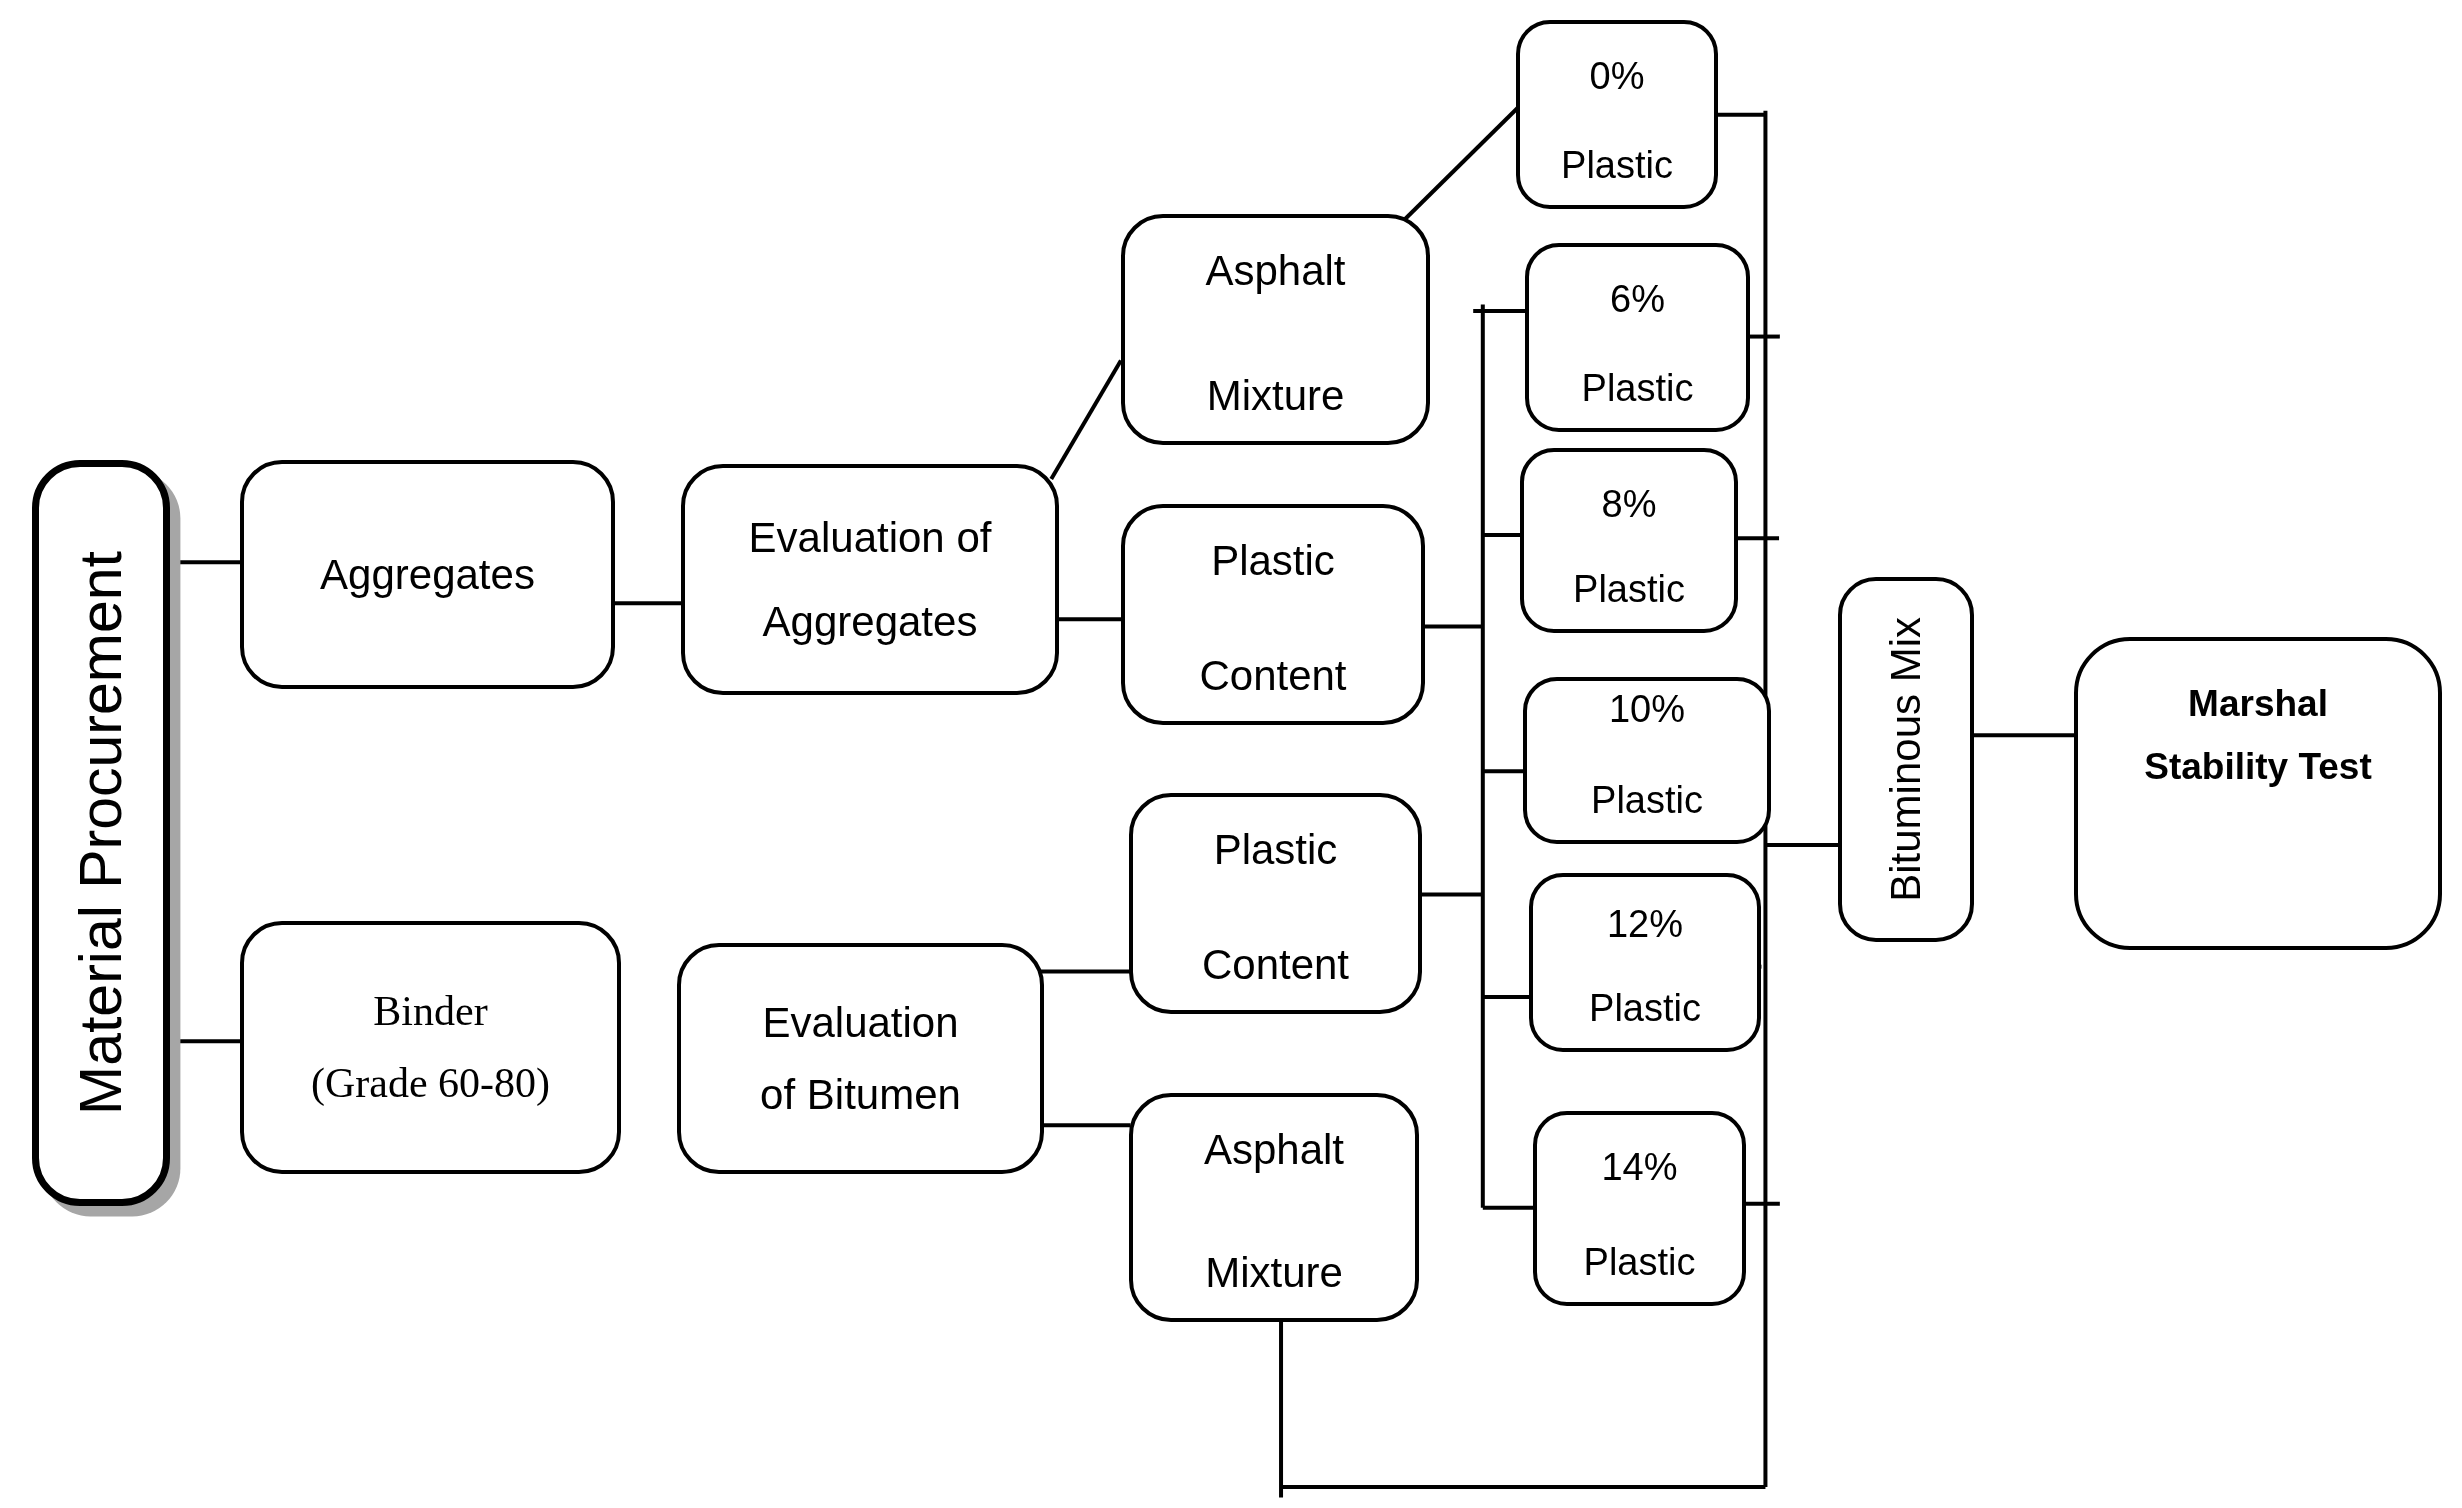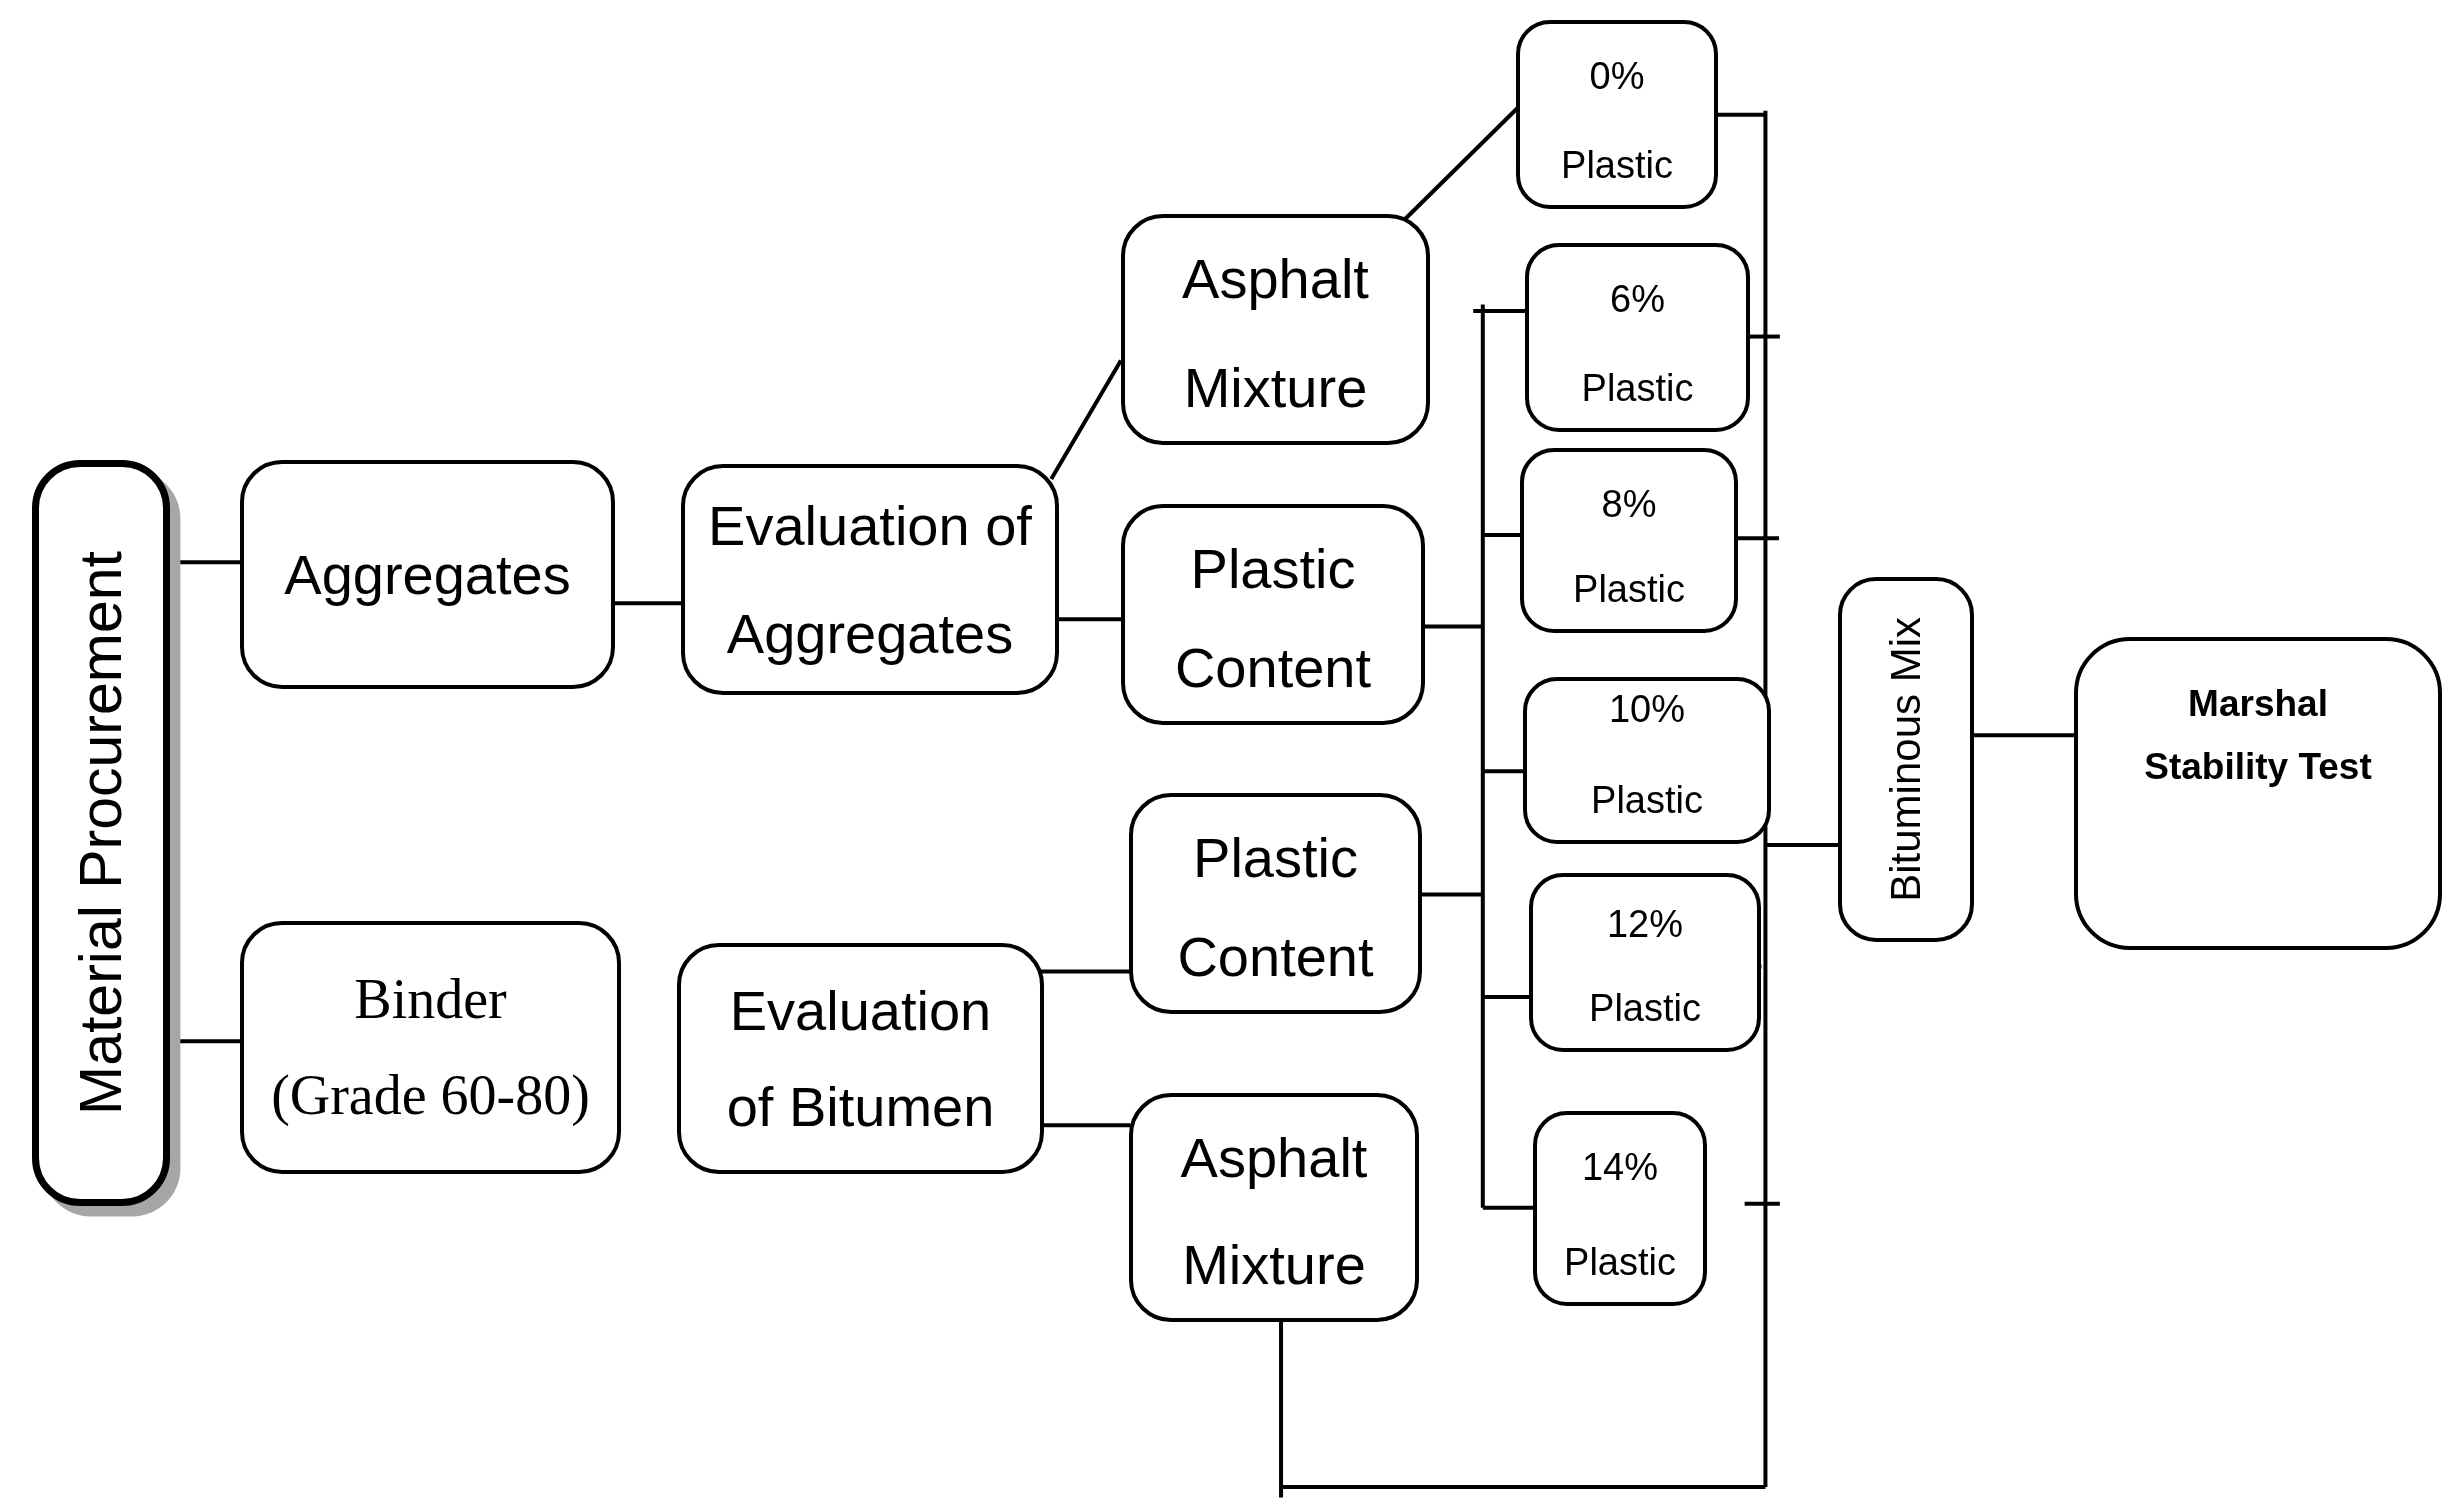--- a/index.html
+++ b/index.html
@@ -9,21 +9,21 @@
     background:#ffffff;
     font-family:"Liberation Sans",sans-serif;
     color:#000;
     overflow:hidden;
   }
   .lines{position:absolute;left:0;top:0;z-index:1;}
   .node{
     position:absolute;z-index:2;box-sizing:border-box;
     background:#ffffff;border:4px solid #000;border-radius:42px;
     display:flex;flex-direction:column;align-items:center;justify-content:center;
-    text-align:center;font-size:56px;line-height:1.7;
+    text-align:center;font-size:42px;line-height:1.7;
   }
   .spread{justify-content:space-between;padding:29px 0 21px;line-height:1.15;}
   .pct{font-size:38px;border-radius:34px;line-height:1.1;
        justify-content:space-between;padding:32px 0 18.4px;}
   .mp{border-width:7.2px;border-radius:48px;box-shadow:10.4px 10.4px 0 #a6a6a6;font-size:59px;}
   .bm{font-size:42px;border-radius:38px;}
   .marshal{justify-content:flex-start;padding-top:32px;font-size:37px;border-radius:56px;line-height:1.7;font-weight:bold;}
   .vtext{writing-mode:vertical-rl;transform:rotate(180deg);white-space:nowrap;}
 </style>
 </head>
@@ -124,21 +124,21 @@
   <div class="node pct" style="left:1523px;top:677px;width:248px;height:167px;padding-top:8px;">
     <div>10%</div>
     <div>Plastic</div>
   </div>
 
   <div class="node pct" style="left:1529px;top:873px;width:232px;height:179px;padding-top:27px;">
     <div>12%</div>
     <div>Plastic</div>
   </div>
 
-  <div class="node pct" style="left:1533px;top:1111px;width:174px;height:195px;">
+  <div class="node pct" style="left:1533px;top:1111px;width:213px;height:195px;">
     <div>14%</div>
     <div>Plastic</div>
   </div>
 
   <div class="node bm" style="left:1838px;top:577px;width:136px;height:365px;">
     <span class="vtext">Bituminous Mix</span>
   </div>
 
   <div class="node marshal" style="left:2074px;top:637px;width:368px;height:313px;">
     <div>Marshal</div>

